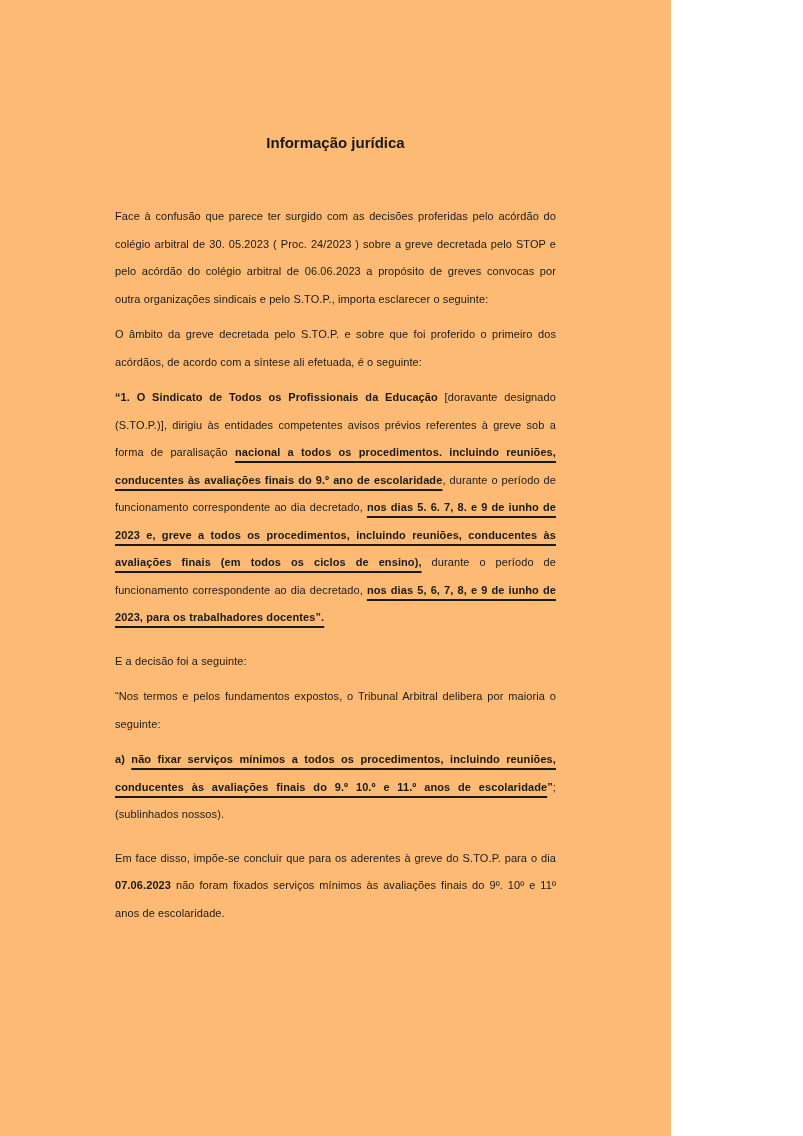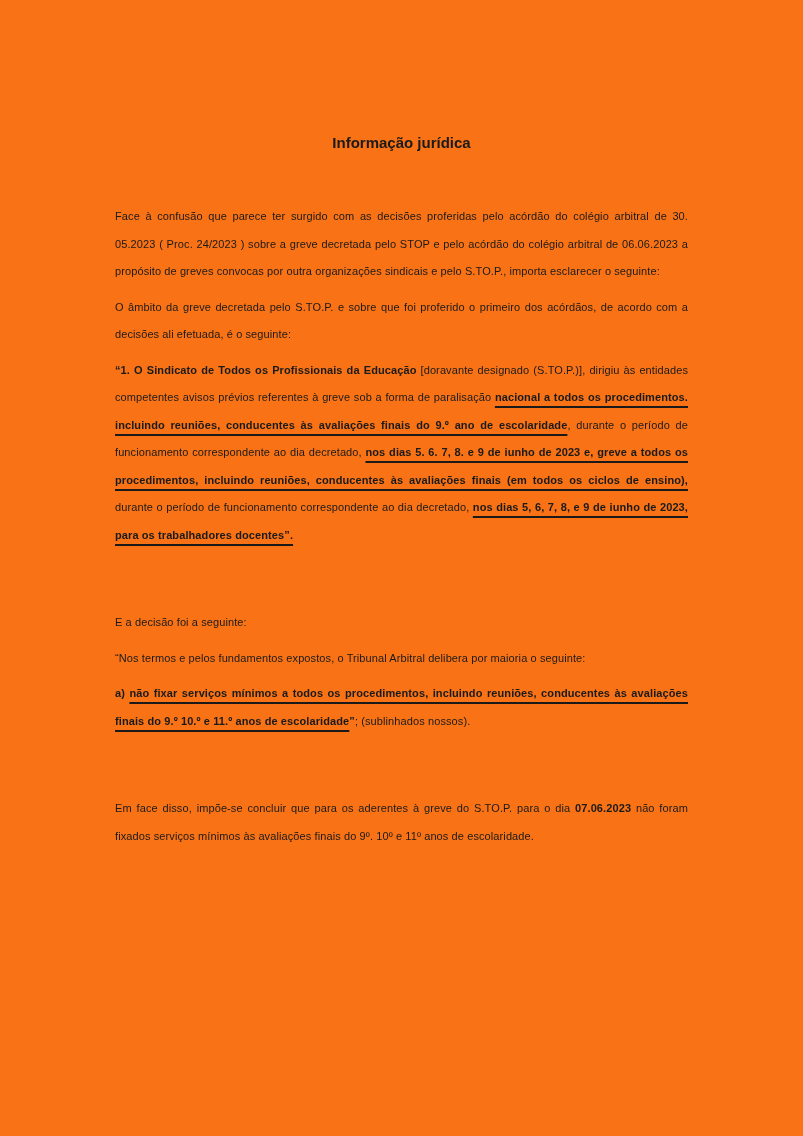--- a/index.html
+++ b/index.html
@@ -9,63 +9,63 @@
   }
   body {
     width: 803px;
     height: 1136px;
     overflow: hidden;
     font-family: "Liberation Sans", "DejaVu Sans", sans-serif;
     color: #1a1a1a;
   }
   .doc-page {
     box-sizing: border-box;
-    width: 803px;
+    width: 671px;
     height: 1136px;
     padding: 133px 115px 32px 115px;
-    background: #f97316;
+    background: #fdba74;
   }
   .doc-title {
     font-size: 15px;
     font-weight: bold;
     text-align: center;
     line-height: 20px;
     margin: 0 0 50px 0;
   }
   .para {
     font-size: 11px;
     line-height: 27.5px;
     margin: 0 0 8px 0;
     text-align: justify;
     letter-spacing: 0.1px;
   }
   .para.single {
     text-align: left;
   }
   .gap-before {
-    margin-top: 60px;
+    margin-top: 16px;
   }
   .b { font-weight: bold; }
   .i { }
   .u {
     text-decoration: underline;
     text-decoration-thickness: 2px;
     text-underline-offset: 5px;
   }
 </style>
 </head>
 <body>
 
 <div class="doc-page">
 
   <h1 class="doc-title">Informação jurídica</h1>
 
   <p class="para"><span>Face à confusão que parece ter surgido com as decisões proferidas pelo acórdão do colégio arbitral de 30. 05.2023 ( Proc. 24/2023 ) sobre a greve decretada pelo STOP e pelo acórdão do colégio arbitral de 06.06.2023 a propósito de greves convocas por outra organizações sindicais e pelo S.TO.P., importa esclarecer o seguinte:</span></p>
 
-  <p class="para"><span>O âmbito da greve decretada pelo S.TO.P. e sobre que foi proferido o primeiro dos acórdãos, de acordo  com a decisões ali efetuada, é o seguinte:</span></p>
+  <p class="para"><span>O âmbito da greve decretada pelo S.TO.P. e sobre que foi proferido o primeiro dos acórdãos, de acordo  com a síntese ali efetuada, é o seguinte:</span></p>
 
   <p class="para"><span class="b">“1. </span><span class="b i">O Sindicato de Todos os Profissionais da Educação </span><span class="i">[doravante designado (S.TO.P.)], dirigiu às entidades competentes avisos prévios referentes à greve sob a forma de paralisação </span><span class="b i u">nacional a todos os procedimentos. incluindo reuniões, conducentes às avaliações finais do 9.º ano de escolaridade</span><span class="i">, durante o período de funcionamento correspondente ao dia decretado, </span><span class="b i u">nos dias 5. 6. 7, 8. e 9 de iunho de 2023 e, greve a todos os procedimentos, incluindo reuniões, conducentes às avaliações finais (em todos os ciclos de ensino),</span><span class="i"> durante o período de funcionamento correspondente ao dia decretado, </span><span class="b i u">nos dias 5, 6, 7, 8, e 9 de iunho de 2023, para os trabalhadores docentes”.</span></p>
 
   <p class="para single gap-before"><span>E a decisão foi a seguinte:</span></p>
 
   <p class="para"><span>“Nos termos e pelos fundamentos expostos, o Tribunal Arbitral delibera por maioria o seguinte:</span></p>
 
   <p class="para"><span class="b">a) </span><span class="b u">não fixar serviços mínimos a todos os procedimentos, incluindo reuniões, conducentes às avaliações finais do 9.º 10.º e 11.º anos de escolaridade</span><span class="b">”</span><span>; (sublinhados nossos).</span></p>
 
   <p class="para gap-before"><span>Em face disso, impõe-se concluir que para os aderentes à greve do S.TO.P. para o dia </span><span class="b">07.06.2023</span><span> não foram fixados serviços mínimos às avaliações finais do 9º. 10º e 11º anos de escolaridade.</span></p>

